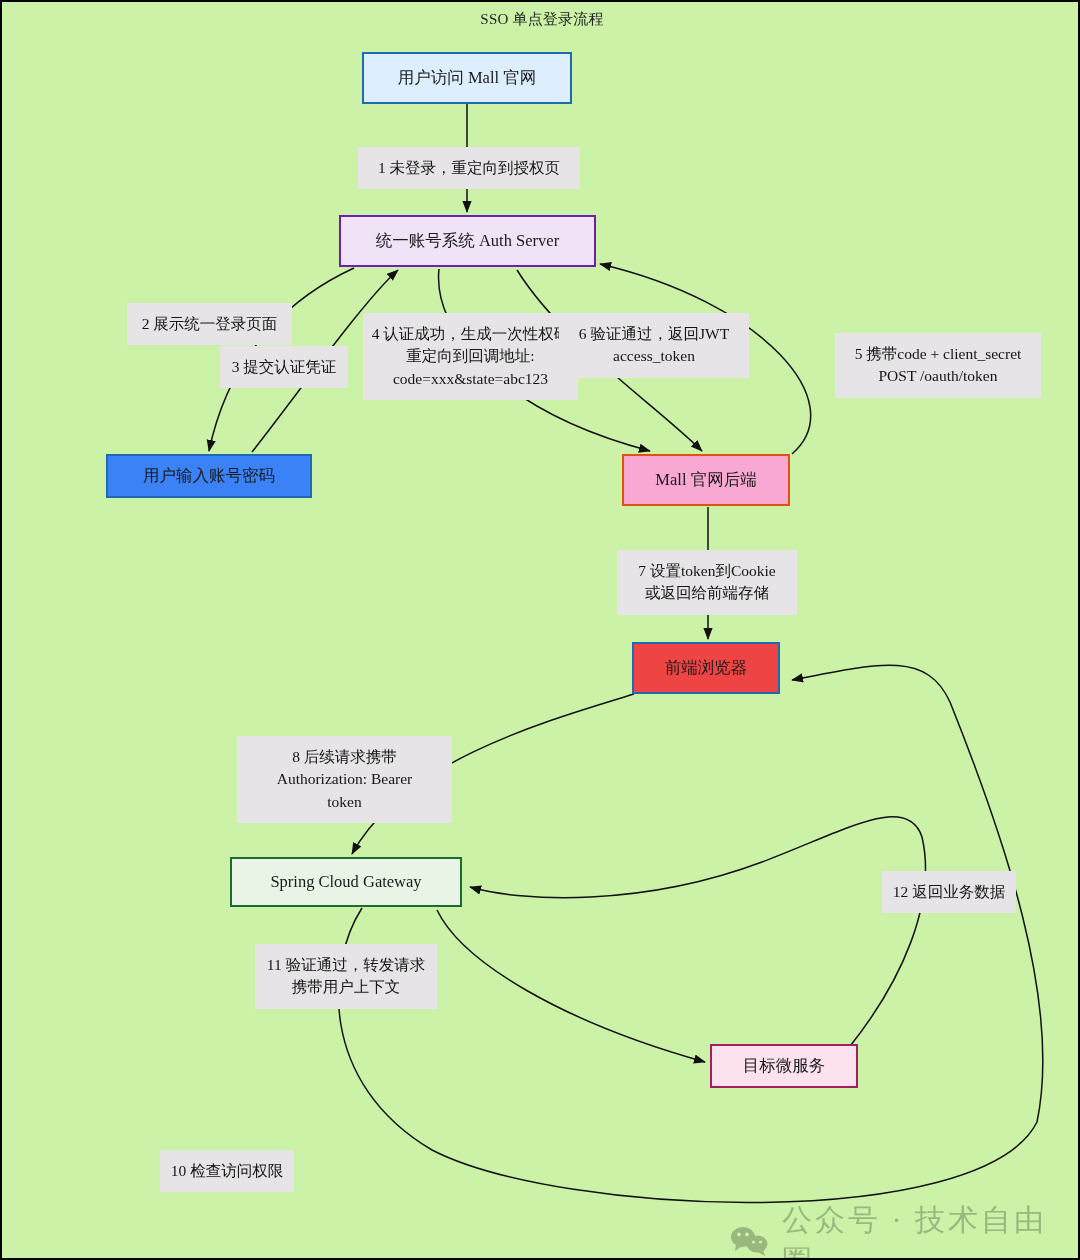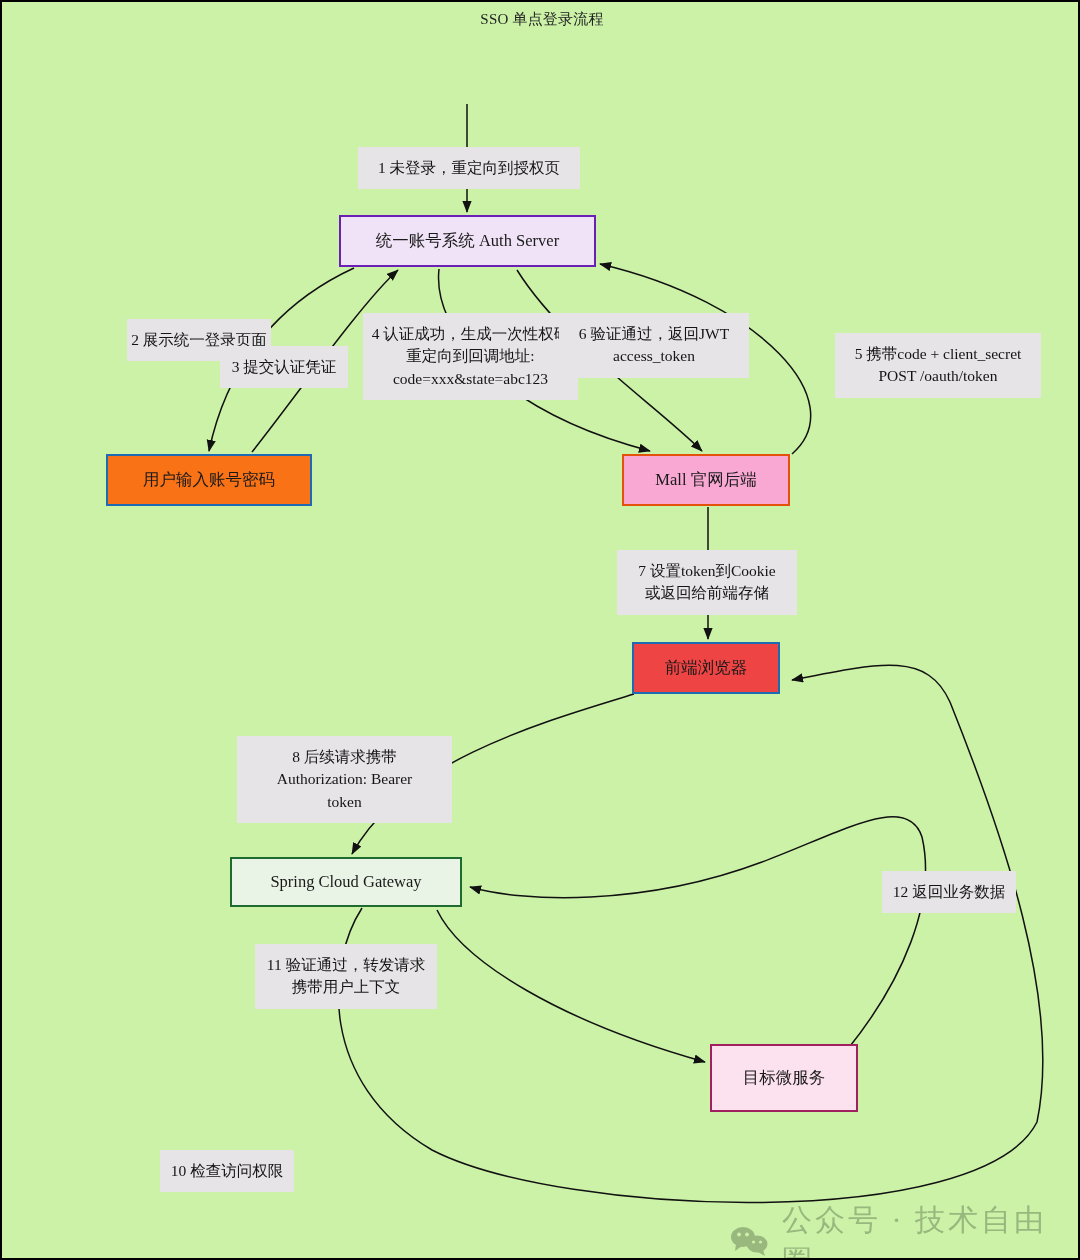--- a/index.html
+++ b/index.html
@@ -109,48 +109,51 @@
       <path d="M632,692 C540,720 400,760 350,852"></path>
 
       <path d="M435,908 C460,960 560,1020 703,1060"></path>
 
       <path d="M360,906 C325,960 315,1080 430,1148 C560,1215 980,1230 1035,1120 C1060,1000 1000,830 948,700 C925,650 880,660 790,678" marker-end="url(#ah)"></path>
 
       <path d="M845,1048 C900,980 935,900 920,835 C905,790 840,830 760,860 C640,905 520,900 468,885" marker-end="url(#ah)"></path>
     </g>
   </svg>
 
+  <div class="node" style="left:360px;top:50px;width:210px;height:52px;background:#ddeeff;border-color:#1d6bb3;">
+    <span>用户访问 Mall 官网</span>
+  </div>
 
   <div class="node" style="left:337px;top:213px;width:257px;height:52px;background:#f0e3f7;border-color:#6a1fb5;">
     <span>统一账号系统 Auth Server</span>
   </div>
 
-  <div class="node" style="left:104px;top:452px;width:206px;height:52px;background:#f97316;border-color:#1d6bb3;">
+  <div class="node" style="left:104px;top:452px;width:206px;height:44px;background:#3b82f6;border-color:#1d6bb3;">
     <span>用户输入账号密码</span>
   </div>
 
   <div class="node" style="left:620px;top:452px;width:168px;height:52px;background:#f9a8d4;border-color:#e4510b;">
     <span>Mall 官网后端</span>
   </div>
 
   <div class="node" style="left:630px;top:640px;width:148px;height:52px;background:#ef4444;border-color:#1d6bb3;">
     <span>前端浏览器</span>
   </div>
 
   <div class="node" style="left:228px;top:855px;width:232px;height:50px;background:#eaf4e6;border-color:#1d6b2f;">
     <span>Spring Cloud Gateway</span>
   </div>
 
-  <div class="node" style="left:708px;top:1042px;width:148px;height:68px;background:#fce1ef;border-color:#a02060;">
+  <div class="node" style="left:708px;top:1042px;width:148px;height:44px;background:#fce1ef;border-color:#a02060;">
     <span>目标微服务</span>
   </div>
 
   <div class="edge-label" style="left:356px;top:145px;width:222px;">1 未登录，重定向到授权页</div>
 
-  <div class="edge-label" style="left:125px;top:317px;width:144px;">2 展示统一登录页面</div>
+  <div class="edge-label" style="left:125px;top:301px;width:165px;">2 展示统一登录页面</div>
 
   <div class="edge-label" style="left:218px;top:344px;width:128px;">3 提交认证凭证</div>
 
   <div class="edge-label" style="left:361px;top:311px;width:215px;">4  认证成功，生成一次性权码
 重定向到回调地址:
 code=xxx&amp;state=abc123</div>
 
   <div class="edge-label" style="left:557px;top:311px;width:190px;">6  验证通过，返回JWT
 access_token</div>
 

